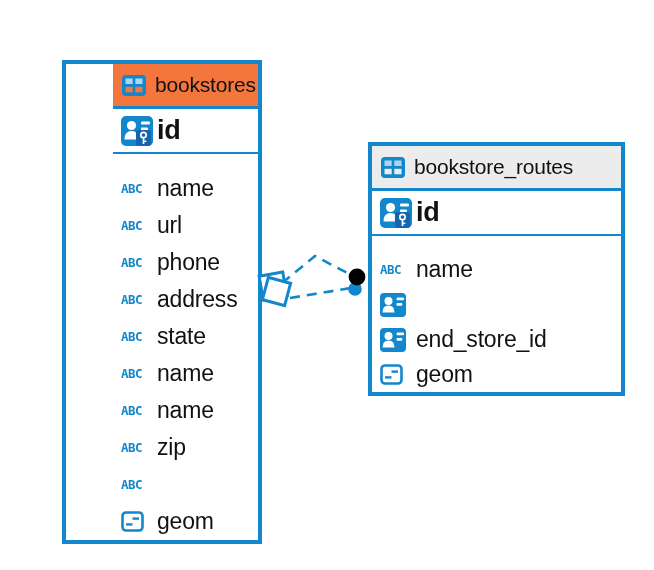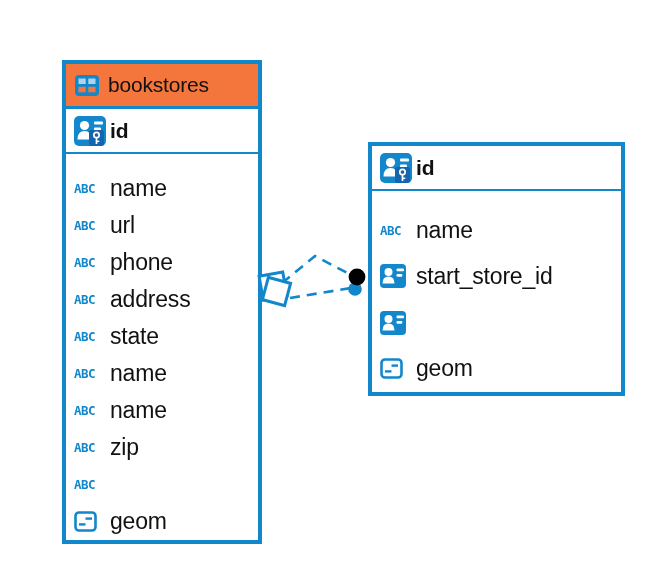--- a/index.html
+++ b/index.html
@@ -7,41 +7,41 @@
   #canvas{position:relative;width:654px;height:570px;background:var(--background,#fff);overflow:hidden;}
 
   .er-table{
     position:absolute;
     box-sizing:border-box;
     border:4px solid var(--accent-blue);
     background:#fff;
     display:flex;flex-direction:column;
     z-index:1;
   }
-  #table-bookstores{left:62px;top:60px;width:200px;height:484px;}
+  #table-bookstores{left:62px;top:60px;width:200px;height:484px;padding-left:47px;}
   #table-bookstore-routes{left:368px;top:142px;width:257px;height:254px;}
 
   .tbl-header{
     height:42px;flex:none;
     background:var(--hdr-bg);
     border-bottom:3px solid var(--accent-blue);
     display:flex;align-items:center;
     padding-left:9px;gap:9px;
   }
   .tbl-title{font-size:21px;color:var(--text);white-space:nowrap;letter-spacing:-0.2px;}
 
   .pk-section{flex:none;border-bottom:2px solid var(--accent-blue);display:flex;flex-direction:column;}
   .pk-section .row{height:43px;flex:none;}
   .rows-section{flex:1;display:flex;flex-direction:column;margin-top:16px;}
   .rows-section .row{flex:1;}
 
   .row{display:flex;align-items:center;padding-left:8px;background:#fff;}
   .icon-slot{width:36px;flex:none;display:flex;align-items:center;}
   .row-label{font-size:23px;color:var(--text);white-space:nowrap;letter-spacing:-0.2px;}
-  .pk-row .row-label{font-weight:bold;font-size:21px;}
+  .pk-row .row-label{font-weight:bold;font-size:27px;}
 
   .abc-glyph{
     font-family:"DejaVu Sans Mono",monospace;
     font-weight:bold;font-size:12.5px;
     color:var(--accent-blue);
     letter-spacing:-0.5px;
   }
 
   #relationship-overlay{position:absolute;left:248px;top:235px;width:136px;height:100px;z-index:2;}
 </style>
@@ -140,20 +140,30 @@
     <line x1="11.5" y1="7.6" x2="18" y2="7.6" stroke="var(--accent-blue)" stroke-width="2.4"></line>
     <line x1="5" y1="13.4" x2="11.5" y2="13.4" stroke="var(--accent-blue)" stroke-width="2.4"></line>
   </svg>
 </span>
     <span class="row-label">geom</span>
   </div>
       </div>
   </div>
 
   <div class="er-table" id="table-bookstore-routes" style="--hdr-bg: #ECECEC;">
+    <div class="tbl-header">
+      <svg width="24" height="21" viewBox="0 0 24 21">
+        <rect x="0" y="0" width="24" height="21" rx="4" fill="var(--accent-blue)"></rect>
+        <rect x="3.5" y="3.5" width="7.2" height="5.5" fill="var(--icon-cell-light)"></rect>
+        <rect x="13.3" y="3.5" width="7.2" height="5.5" fill="var(--icon-cell-light)"></rect>
+        <rect x="3.5" y="11.8" width="7.2" height="5.5" fill="var(--hdr-bg)"></rect>
+        <rect x="13.3" y="11.8" width="7.2" height="5.5" fill="var(--hdr-bg)"></rect>
+      </svg>
+      <span class="tbl-title">bookstore_routes</span>
+    </div>
     <div class="pk-section">
         <div class="row pk-row">
     <span class="icon-slot">
   <svg width="32" height="30" viewBox="0 0 32 30">
     <rect x="0" y="0" width="32" height="30" rx="5" fill="var(--accent-blue)"></rect>
     <circle cx="10.5" cy="9.5" r="4.6" fill="#fff"></circle>
     <path d="M3.5 23.5 Q3.5 15 10.5 15 Q17.5 15 17.5 23.5 Z" fill="#fff"></path>
     <rect x="20" y="5.5" width="9" height="3" rx="1" fill="#fff"></rect>
     <rect x="20" y="11.5" width="7" height="3" rx="1" fill="#fff"></rect>
     <rect x="15" y="14" width="15" height="16" rx="2.5" fill="var(--pk-badge)"></rect>
@@ -175,32 +185,32 @@
         <div class="row">
     <span class="icon-slot">
   <svg width="26" height="24" viewBox="0 0 26 24">
     <rect x="0" y="0" width="26" height="24" rx="4" fill="var(--accent-blue)"></rect>
     <circle cx="8.5" cy="8" r="4" fill="#fff"></circle>
     <path d="M2.5 19.5 Q2.5 12.5 8.5 12.5 Q14.5 12.5 14.5 19.5 Z" fill="#fff"></path>
     <rect x="16.5" y="4.5" width="7.5" height="2.8" rx="1" fill="#fff"></rect>
     <rect x="16.5" y="10" width="5.8" height="2.8" rx="1" fill="#fff"></rect>
   </svg>
 </span>
-    <span class="row-label">start_store_id</span>
   </div>
         <div class="row">
     <span class="icon-slot">
   <svg width="26" height="24" viewBox="0 0 26 24">
     <rect x="0" y="0" width="26" height="24" rx="4" fill="var(--accent-blue)"></rect>
     <circle cx="8.5" cy="8" r="4" fill="#fff"></circle>
     <path d="M2.5 19.5 Q2.5 12.5 8.5 12.5 Q14.5 12.5 14.5 19.5 Z" fill="#fff"></path>
     <rect x="16.5" y="4.5" width="7.5" height="2.8" rx="1" fill="#fff"></rect>
     <rect x="16.5" y="10" width="5.8" height="2.8" rx="1" fill="#fff"></rect>
   </svg>
 </span>
+    <span class="row-label">end_store_id</span>
   </div>
         <div class="row">
     <span class="icon-slot">
   <svg width="23" height="21" viewBox="0 0 23 21">
     <rect x="1.5" y="1.5" width="20" height="18" rx="3.5" fill="none" stroke="var(--accent-blue)" stroke-width="2.6"></rect>
     <line x1="11.5" y1="7.6" x2="18" y2="7.6" stroke="var(--accent-blue)" stroke-width="2.4"></line>
     <line x1="5" y1="13.4" x2="11.5" y2="13.4" stroke="var(--accent-blue)" stroke-width="2.4"></line>
   </svg>
 </span>
     <span class="row-label">geom</span>

